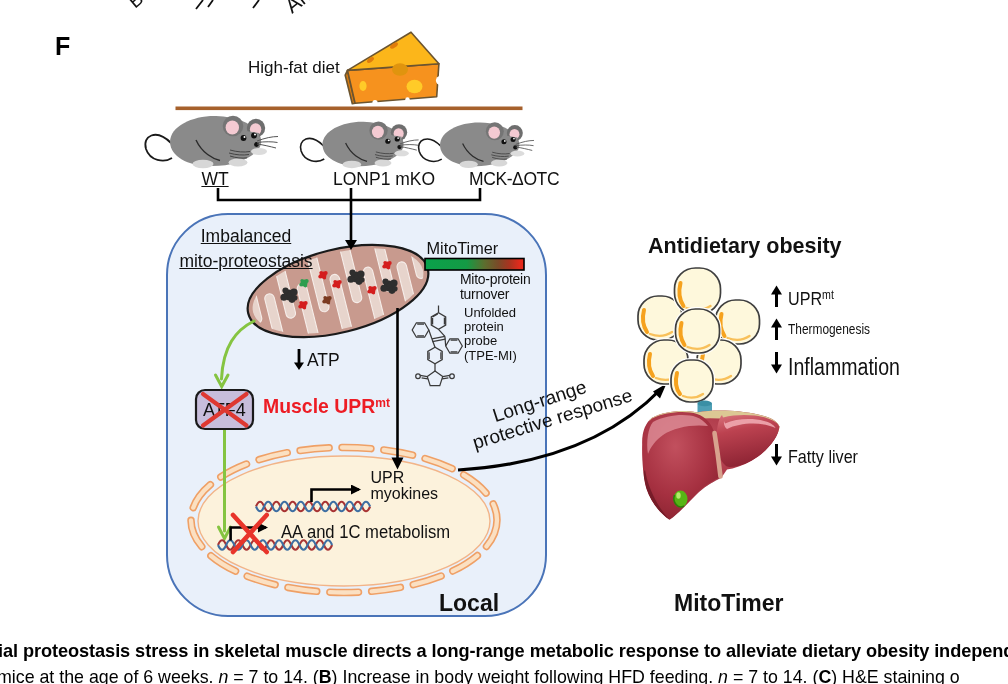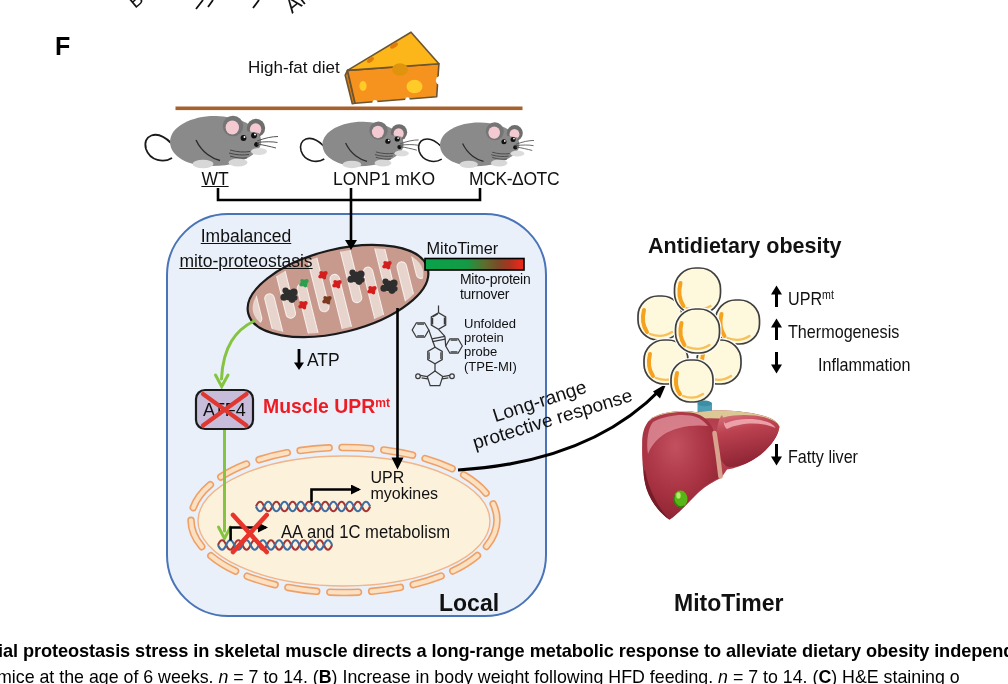--- a/index.html
+++ b/index.html
@@ -325,37 +325,37 @@
 </svg>
 
 <div class="lbl" style="left:190px;top:169px;width:50px;text-align:center;text-decoration:underline;">WT</div>
 <div class="lbl" style="left:306px;top:169px;width:100px;text-align:center;margin-left:27px;">LONP1 mKO</div>
 <div class="lbl" style="left:434px;top:169px;width:100px;text-align:left;letter-spacing:-0.4px;margin-left:35px;">MCK-ΔOTC</div>
 
 <div class="lbl" style="left:160px;top:224px;width:172px;text-align:center;line-height:25px;text-decoration:underline;">Imbalanced<br>mito-proteostasis</div>
 
 <div class="lbl" style="left:426.5px;top:239px;font-size:16.3px;">MitoTimer</div>
 <div class="lbl" style="left:426px;top:271px;font-size:15.5px;letter-spacing:-0.3px;line-height:15px;padding-left:34px;"><span style="display:inline-block;transform:scaleX(0.9);transform-origin:0 50%;">Mito-protein<br>turnover</span></div>
-<div class="lbl" style="left:464px;top:317px;font-size:13px;line-height:14.2px;">Unfolded<br>protein<br>probe<br>(TPE-MI)</div>
+<div class="lbl" style="left:464px;top:306px;font-size:13px;line-height:14.2px;">Unfolded<br>protein<br>probe<br>(TPE-MI)</div>
 
 <div class="lbl" style="left:307px;top:350px;font-size:17.5px;">ATP</div>
 <div class="lbl" style="left:203px;top:400px;font-size:18px;">ATF4</div>
 <div class="lbl" style="left:263px;top:394px;font-size:21px;font-weight:bold;color:#ED1C24;"><span style="display:inline-block;transform:scaleX(0.925);transform-origin:0 50%;">Muscle UPR<span style="font-size:13px;vertical-align:6px;">mt</span></span></div>
 
 <div class="lbl" style="left:370.5px;top:470px;font-size:16px;line-height:16px;">UPR<br>myokines</div>
 <div class="lbl" style="left:281px;top:522px;"><span style="display:inline-block;transform:scaleX(0.95);transform-origin:0 50%;">AA and 1C metabolism</span></div>
 <div class="lbl" style="left:439px;top:590px;font-size:23px;font-weight:bold;">Local</div>
 
 <div class="lbl" style="left:490px;top:406px;font-size:19px;transform:rotate(-18deg);transform-origin:left top;">Long-range</div>
 <div class="lbl" style="left:470px;top:433px;font-size:19px;transform:rotate(-17deg);transform-origin:left top;">protective response</div>
 
 <div class="lbl" style="left:648px;top:234px;font-size:21.5px;font-weight:bold;">Antidietary obesity</div>
 <div class="lbl" style="left:788px;top:288px;font-size:19px;"><span style="display:inline-block;transform:scaleX(0.85);transform-origin:0 50%;">UPR<span style="font-size:12.5px;vertical-align:6px;">mt</span></span></div>
-<div class="lbl" style="left:788px;top:321px;font-size:19px;"><span style="display:inline-block;transform:scaleX(0.85);transform-origin:0 50%;">Thermogenesis</span></div>
-<div class="lbl" style="left:788px;top:354px;font-size:19px;margin-left:30px;"><span style="display:inline-block;transform:scaleX(0.85);transform-origin:0 50%;">Inflammation</span></div>
+<div class="lbl" style="left:788px;top:321px;font-size:14px;"><span style="display:inline-block;transform:scaleX(0.85);transform-origin:0 50%;">Thermogenesis</span></div>
+<div class="lbl" style="left:788px;top:354px;font-size:23px;"><span style="display:inline-block;transform:scaleX(0.85);transform-origin:0 50%;">Inflammation</span></div>
 <div class="lbl" style="left:788px;top:446px;font-size:19px;"><span style="display:inline-block;transform:scaleX(0.85);transform-origin:0 50%;">Fatty liver</span></div>
 <div class="lbl" style="left:674px;top:590px;font-size:23px;font-weight:bold;">MitoTimer</div>
 
 <svg class="abs" style="left:196px;top:390px;" width="60" height="42" viewBox="0 0 60 42">
   <g stroke="#DE3831" stroke-width="4.2" stroke-linecap="round" fill="none">
     <path d="M7,4 L50.5,35.5"></path>
       <path d="M50.5,4 L7,35.5"></path>
   </g>
 </svg>
 

